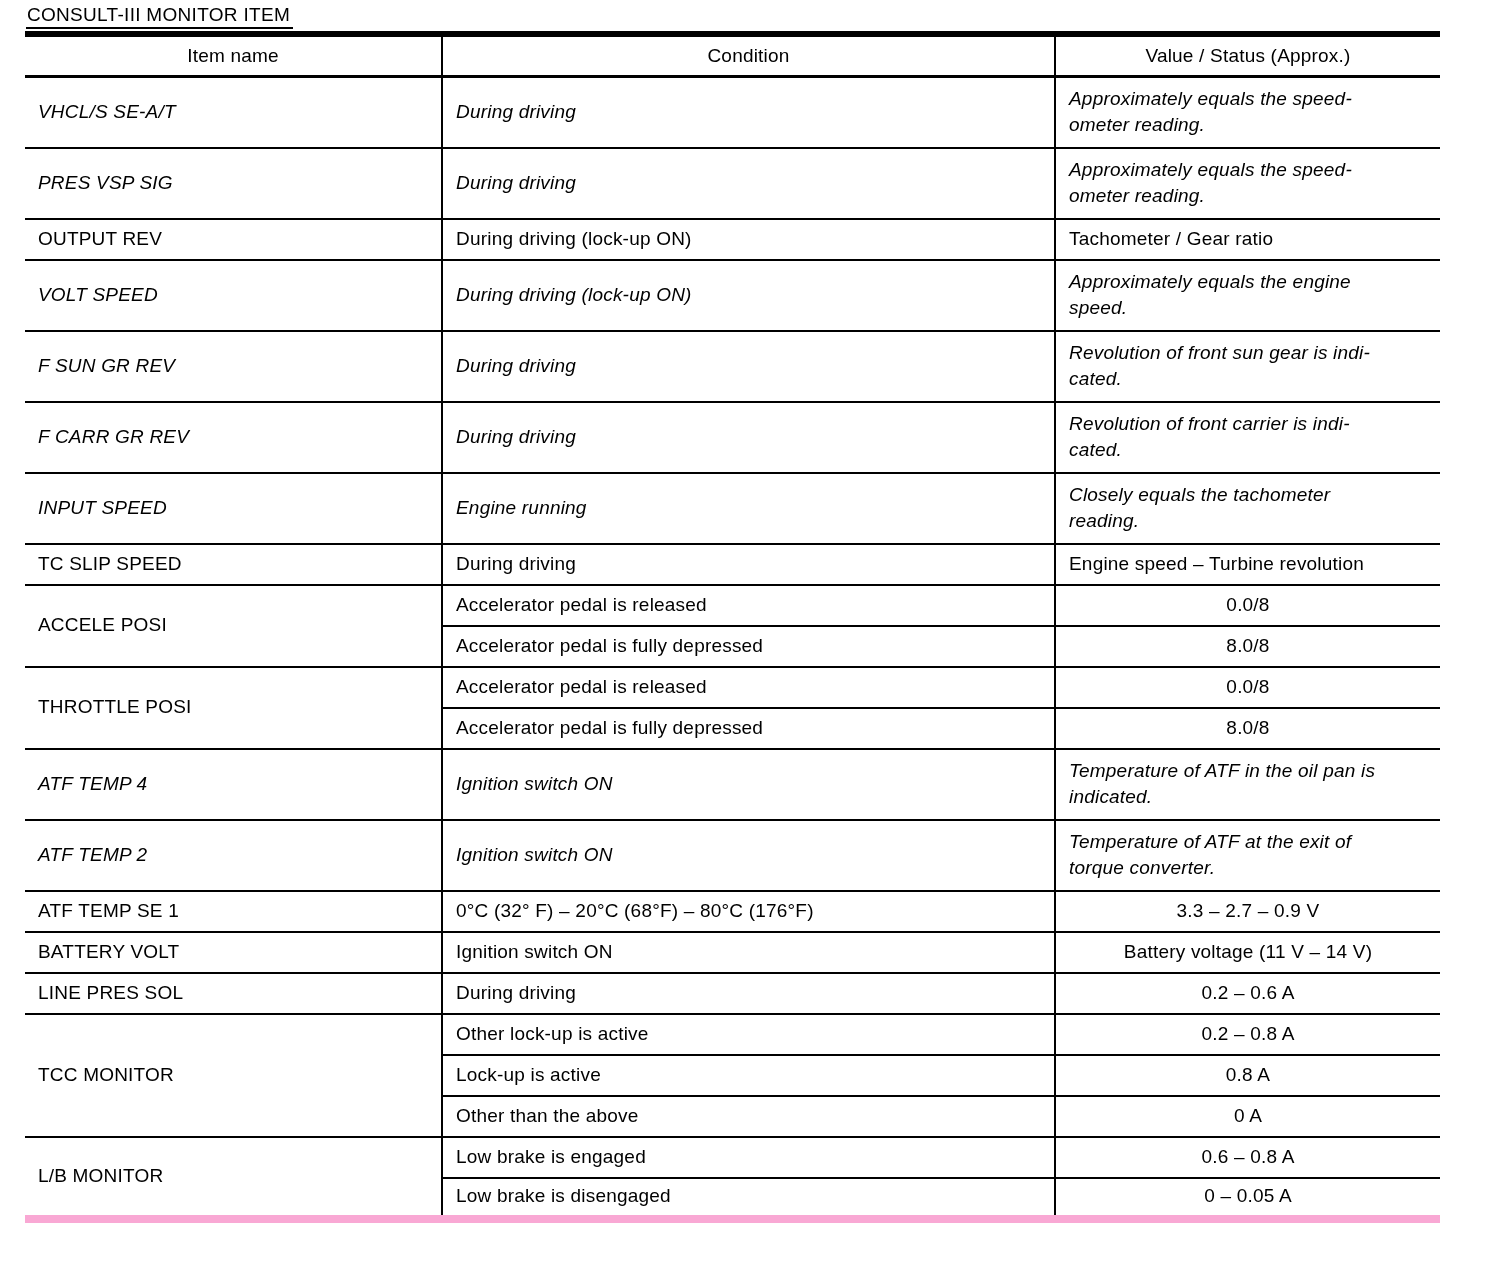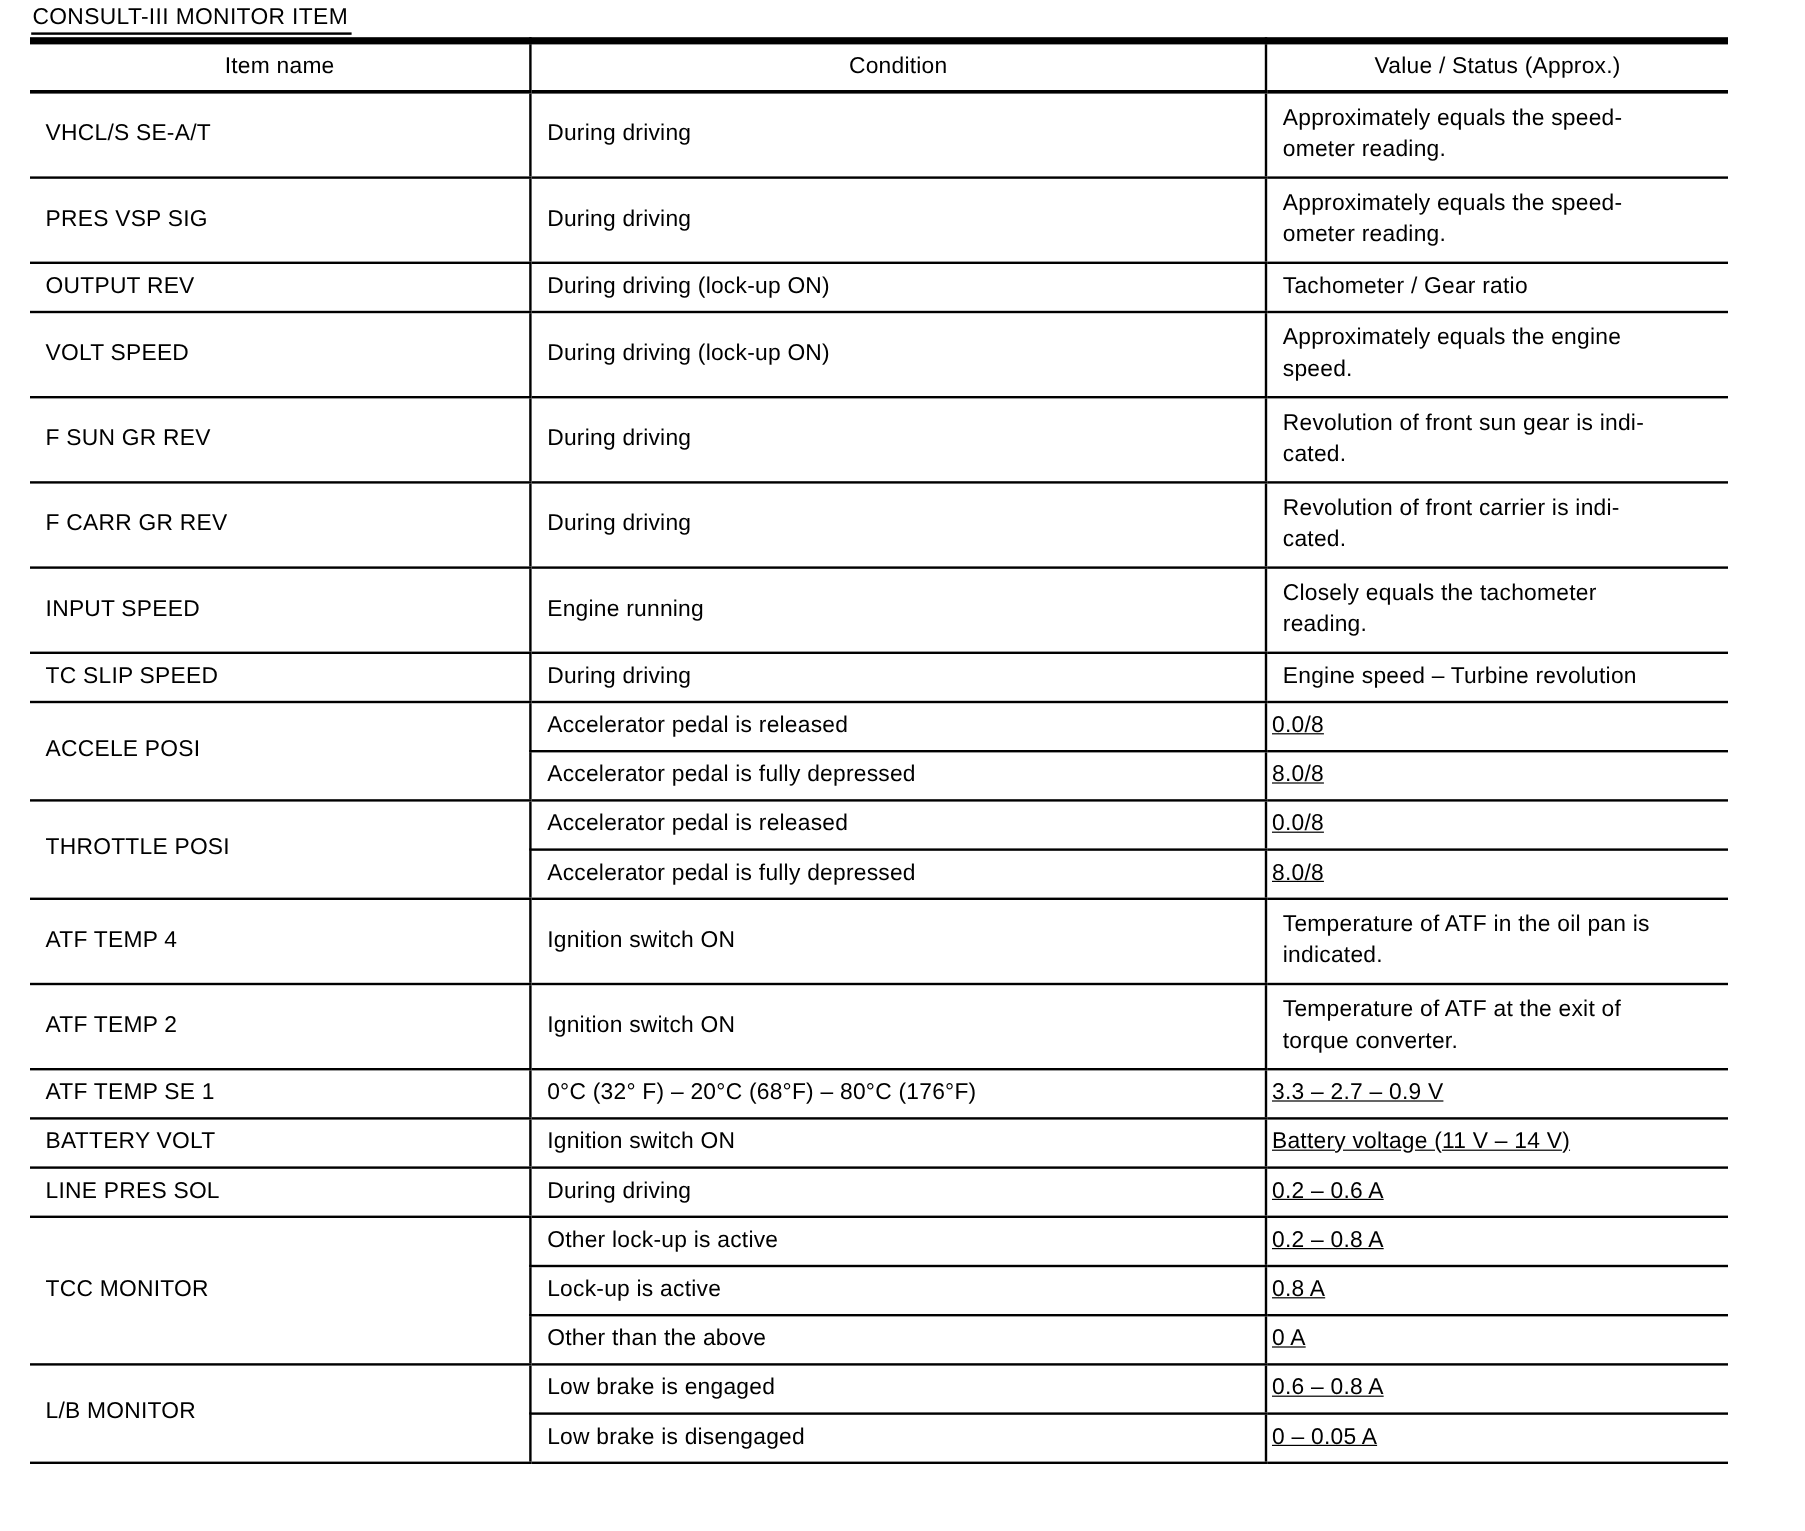--- a/index.html
+++ b/index.html
@@ -19,21 +19,21 @@
     padding: 0 3px 1px 1px;
     margin: 0 0 2px 1px;
     white-space: nowrap;
   }
 
   table.monitor {
     border-collapse: collapse;
     table-layout: fixed;
     width: 1415px;
     border-top: 6px solid #000;
-    border-bottom: 1px solid #f9a8d4;
+    border-bottom: 8px solid #f9a8d4;
   }
   col.c1 { width: 417px; }
   col.c2 { width: 613px; }
   col.c3 { width: 385px; }
 
   th {
     font-weight: normal;
     font-size: 19px;
     letter-spacing: 0.2px;
     text-align: center;
@@ -44,22 +44,22 @@
   td {
     font-size: 19px;
     letter-spacing: 0.2px;
     border-bottom: 2px solid #000;
     vertical-align: middle;
     padding: 2px 12px 2px 13px;
     line-height: 1.38;
   }
   .vline { border-left: 2px solid #000; }
   td.val { white-space: pre-line; }
-  td.c { text-align: left; padding-left: 4px; padding-right: 4px; text-decoration: underline; }
-  tr.tall  { height: 71px; }
+  td.c { text-align: center; padding-left: 4px; padding-right: 4px; }
+  tr.tall  { height: 71px; font-style: italic; }
   tr.short { height: 41px; }
 </style>
 </head>
 <body>
 
 <div class="page">
 
   <div class="doc-title">CONSULT-III MONITOR ITEM</div>
 
   <table class="monitor">

